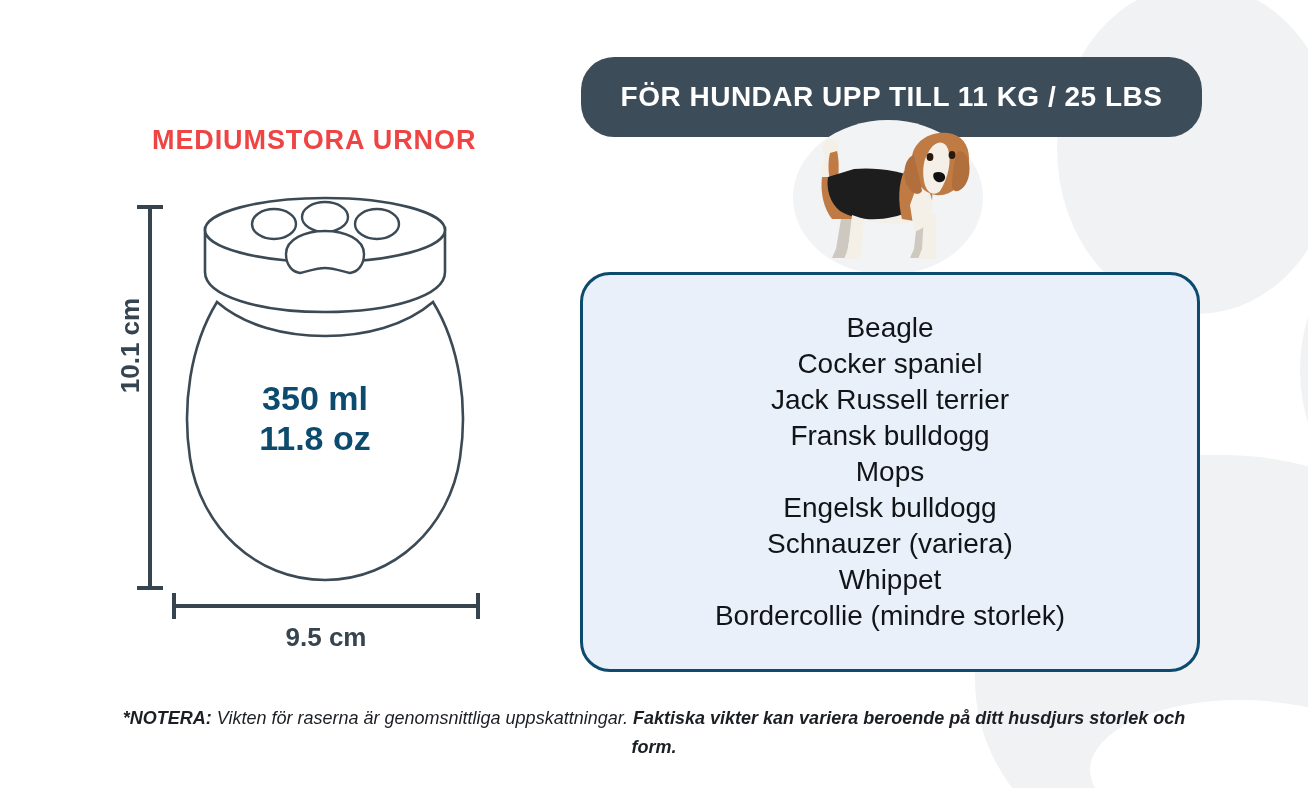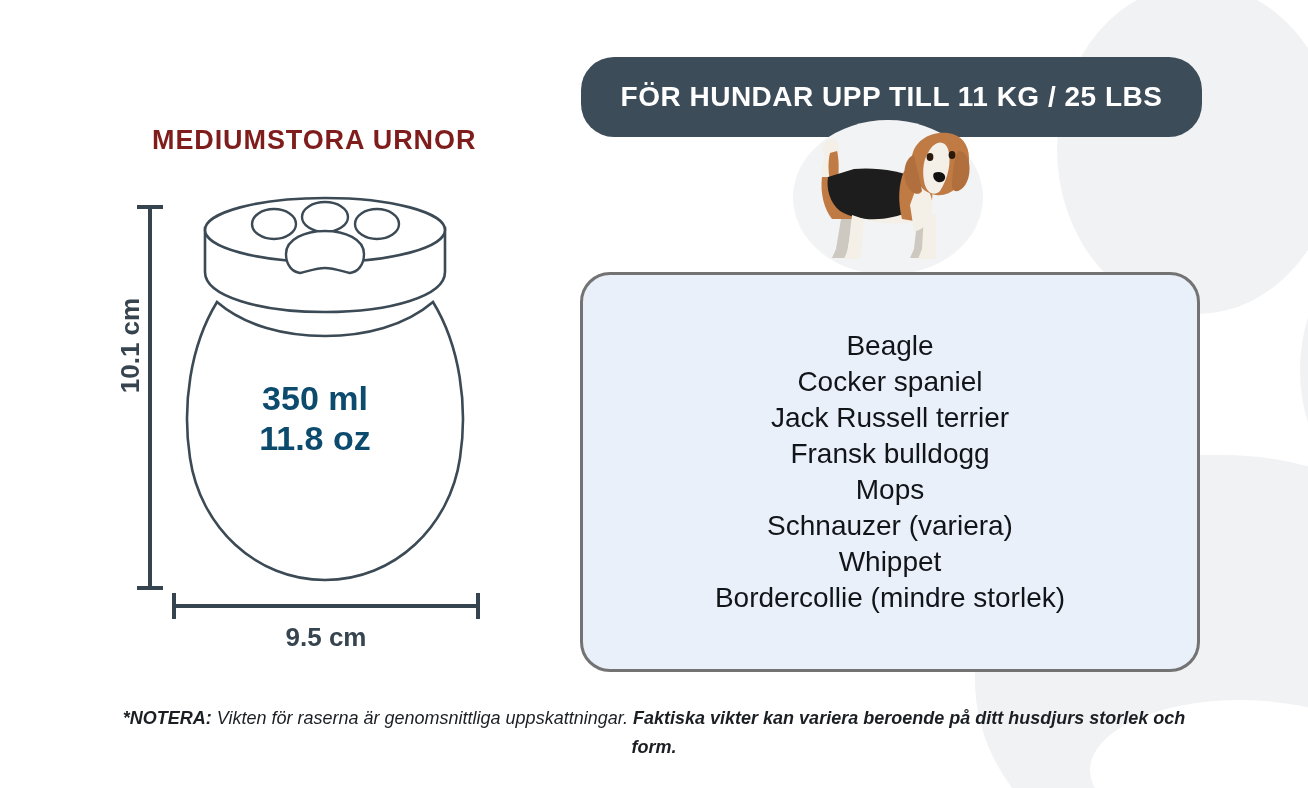--- a/index.html
+++ b/index.html
@@ -20,21 +20,21 @@
   #blob-b{ width:250px; height:300px; left:1300px;  top:220px;  }
   #blob-c{ width:520px; height:430px; left:975px;   top:455px;  border-radius:45% 55% 50% 50%; }
   #blob-d{ width:300px; height:140px; left:1090px;  top:700px;  background:#ffffff; border-radius:50%; }
 
   
   #left-col{ position:absolute; left:0; top:0; width:560px; height:690px; }
 
   #urn-title{
     position:absolute; left:152px; top:125px;
     font-size:27px; font-weight:700; letter-spacing:.9px;
-    color:#7f1d1d; white-space:nowrap;
+    color:#ef4444; white-space:nowrap;
   }
 
   
   #dim-v{ position:absolute; left:148px; top:205px; width:4px; height:385px; background:#36444f; }
   #dim-v::before, #dim-v::after{
     content:""; position:absolute; left:-11px; width:26px; height:4px; background:#36444f;
   }
   #dim-v::before{ top:0; }
   #dim-v::after{ bottom:0; }
   #dim-v-label{
@@ -76,21 +76,21 @@
   }
 
   #dog-disc{
     position:absolute; left:793px; top:120px; width:190px; height:155px;
     background:#f2f3f4; border-radius:50%;
   }
   #dog-svg{ position:absolute; left:806px; top:127px; }
 
   #breed-card{
     position:absolute; left:580px; top:272px; width:620px; height:400px;
-    background:#eaf0f9; border:3px solid #737373; border-radius:30px;
+    background:#eaf0f9; border:3px solid #0c4a6e; border-radius:30px;
     display:flex; align-items:center; justify-content:center;
   }
   #breed-list{
     list-style:none; text-align:center; width:100%;
   }
   #breed-list li{
     font-size:28px; line-height:36px; color:#111418; font-weight:400;
   }
 
   
@@ -201,20 +201,21 @@
              C128 54, 126 49, 128 46 Z" fill="#111111"></path>
   </svg>
 
   <div id="breed-card">
     <ul id="breed-list">
       <li>Beagle</li>
       <li>Cocker spaniel</li>
       <li>Jack Russell terrier</li>
       <li>Fransk bulldogg</li>
       <li>Mops</li>
+      <li>Engelsk bulldogg</li>
       <li>Schnauzer (variera)</li>
       <li>Whippet</li>
       <li>Bordercollie (mindre storlek)</li>
     </ul>
   </div>
 
   <div id="footnote">
     <span class="b">*NOTERA:</span><span> Vikten för raserna är genomsnittliga uppskattningar. </span><span class="b">Faktiska vikter kan variera beroende på ditt husdjurs storlek och form.</span>
   </div>
 

